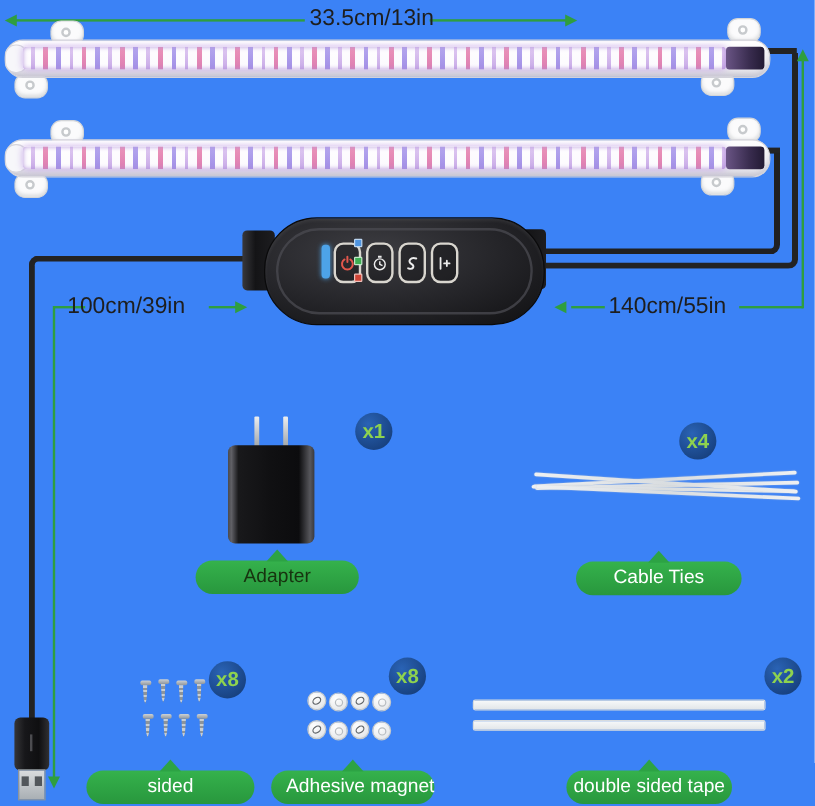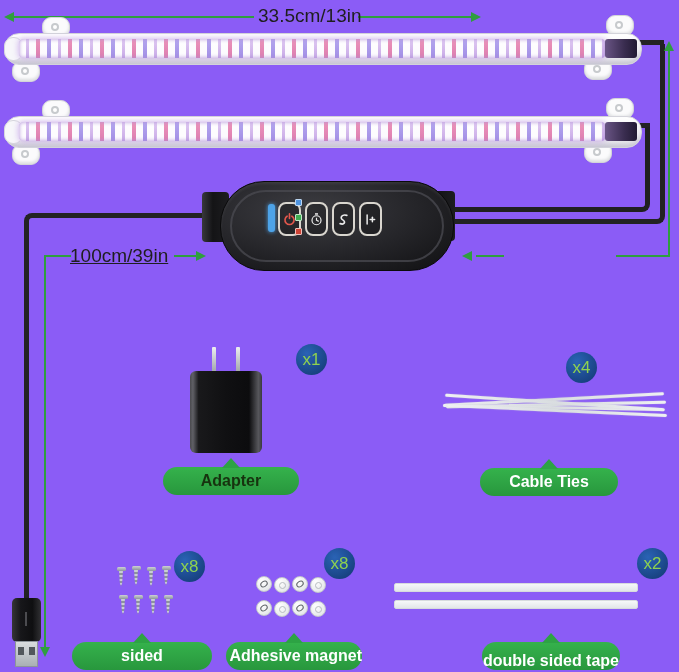--- a/index.html
+++ b/index.html
@@ -1,16 +1,16 @@
 <!DOCTYPE html>
 <html><head>
 <meta charset="utf-8">
 <style>
   html,body{margin:0;padding:0;background:#fff;font-family:"Liberation Sans",sans-serif;}
-  #canvas{position:relative;width:679px;height:672px;background:#8b5cf6;overflow:hidden;}
+  #canvas{position:relative;width:679px;height:672px;background:#3b82f6;overflow:hidden;}
 
   
   .dim-h{position:absolute;height:2px;background:#2f9e3f;}
   .dim-v{position:absolute;width:2px;background:#2f9e3f;}
   .arr{position:absolute;width:0;height:0;}
   .arr-left{border-top:5px solid transparent;border-bottom:5px solid transparent;border-right:10px solid #2f9e3f;}
   .arr-right{border-top:5px solid transparent;border-bottom:5px solid transparent;border-left:10px solid #2f9e3f;}
   .arr-up{border-left:5px solid transparent;border-right:5px solid transparent;border-bottom:10px solid #2f9e3f;}
   .arr-down{border-left:5px solid transparent;border-right:5px solid transparent;border-top:10px solid #2f9e3f;}
   .dim-text{position:absolute;font-size:19px;color:#1e1e1e;white-space:nowrap;}
@@ -38,22 +38,22 @@
   .ctrl-body{position:absolute;left:220px;top:181px;width:232px;height:88px;border-radius:44px;
     background:radial-gradient(ellipse at 38% 32%,#3d3d42,#242428 55%,#121214 95%);
     border:1px solid #0a0a0b;box-shadow:inset 0 2px 3px rgba(255,255,255,.08);}
   .ctrl-ring{position:absolute;left:9px;top:8px;right:9px;bottom:8px;border:2px solid #4b4b52;border-radius:38px;opacity:.75;}
   .ind-bar{position:absolute;left:47px;top:22px;width:7px;height:28px;border-radius:3px;background:#4da3e8;box-shadow:0 0 4px #4da3e8;}
   .ctrl-btn{position:absolute;top:20px;width:23px;height:34px;border:2px solid #d9d6cf;border-radius:8px;background:rgba(0,0,0,.25);box-sizing:border-box;display:flex;align-items:center;justify-content:center;}
   .ctrl-btn svg{width:15px;height:15px;}
   .ind-sq{position:absolute;width:7px;height:7px;border-radius:1px;box-sizing:border-box;}
 
   
-  .badge{position:absolute;width:31px;height:31px;border-radius:50%;background:radial-gradient(circle at 35% 30%,#2a63b5,#17407e 80%);color:#8ed24f;font-weight:normal;font-size:17px;display:flex;align-items:center;justify-content:center;}
-  .pill{position:absolute;height:28px;border-radius:14px;background:linear-gradient(180deg,#35b24c,#28973d);color:#ffffff;font-weight:bold;font-size:16px;display:flex;align-items:center;justify-content:center;white-space:nowrap;}
+  .badge{position:absolute;width:31px;height:31px;border-radius:50%;background:radial-gradient(circle at 35% 30%,#2a63b5,#17407e 80%);color:#8ed24f;font-weight:bold;font-size:17px;display:flex;align-items:center;justify-content:center;}
+  .pill{position:absolute;height:28px;border-radius:14px;background:linear-gradient(180deg,#35b24c,#28973d);color:#ffffff;font-weight:normal;font-size:16px;display:flex;align-items:center;justify-content:center;white-space:nowrap;}
   .pill::before{content:"";position:absolute;top:-9px;left:calc(50% - 9px);border-left:9px solid transparent;border-right:9px solid transparent;border-bottom:10px solid #2da344;}
   .pill-dark{color:#17330f;}
 
   
   .adapter-body{position:absolute;left:190px;top:371px;width:72px;height:82px;border-radius:6px;
     background:linear-gradient(90deg,#4a4a4e 0%,#606066 4%,#19191b 12%,#101012 50%,#0c0c0e 82%,#57575c 95%,#3a3a3e 100%);}
   .prong{position:absolute;width:4px;height:26px;background:linear-gradient(180deg,#eceef0,#9fa4a8);border-radius:1px;}
   .tie{position:absolute;width:220px;height:3px;background:linear-gradient(90deg,#eef0f2,#d9dde0 50%,#eef0f2);border-radius:2px;box-shadow:0 0 1px #c8ccd0;}
   .screw{position:absolute;width:10px;height:21px;}
   .screw .head{width:9px;height:3.5px;margin:0 auto;background:linear-gradient(180deg,#cdd2d6,#8f969c);border-radius:1.5px;}
@@ -146,27 +146,28 @@
         <line x1="5.5" y1="4" x2="5.5" y2="16" stroke-width="2" stroke-linecap="round"></line>
         <line x1="12.5" y1="7" x2="12.5" y2="13" stroke-width="2" stroke-linecap="round"></line>
         <line x1="9.5" y1="10" x2="15.5" y2="10" stroke-width="2" stroke-linecap="round"></line>
       </svg>
     </div>
   </div>
 
   <div class="dim-v" style="left:44px;top:255px;height:393px;"></div>
   <div class="arr arr-down" style="left:40px;top:647px;"></div>
   <div class="dim-h" style="left:45px;top:255px;width:26px;"></div>
-  <span class="dim-text" style="left:70px;top:245px;text-decoration:underline;">100cm/39in</span>
+  <span class="dim-text" style="left:56px;top:245px;">100cm/39in</span>
   <div class="dim-h" style="left:174px;top:255px;width:23px;"></div>
   <div class="arr arr-right" style="left:196px;top:251px;"></div>
 
   <div class="dim-v" style="left:668px;top:50px;height:207px;"></div>
   <div class="arr arr-up" style="left:664px;top:41px;"></div>
   <div class="dim-h" style="left:616px;top:255px;width:53px;"></div>
+  <span class="dim-text" style="left:507px;top:245px;">140cm/55in</span>
   <div class="dim-h" style="left:476px;top:255px;width:28px;"></div>
   <div class="arr arr-left" style="left:462px;top:251px;"></div>
 
   <div>
     <div class="usb-body"></div>
     <div class="usb-metal"></div>
     <div class="usb-slot" style="left:18px;"></div>
     <div class="usb-slot" style="left:29px;"></div>
   </div>
 
@@ -243,18 +244,18 @@
     <div class="badge" style="left:324px;top:548px;">x8</div>
     <div class="pill" style="left:226px;top:642px;width:136px;justify-content:flex-end;">
       <span>Adhesive magnet</span>
     </div>
   </div>
 
   <div>
     <div class="tape" style="left:394px;top:583px;"></div>
     <div class="tape" style="left:394px;top:600px;"></div>
     <div class="badge" style="left:637px;top:548px;">x2</div>
-    <div class="pill" style="left:482px;top:642px;width:138px;align-items:flex-end;">
+    <div class="pill" style="left:472px;top:642px;width:138px;">
       <span>double sided tape</span>
     </div>
   </div>
 
 </div>
 
 </body></html>

